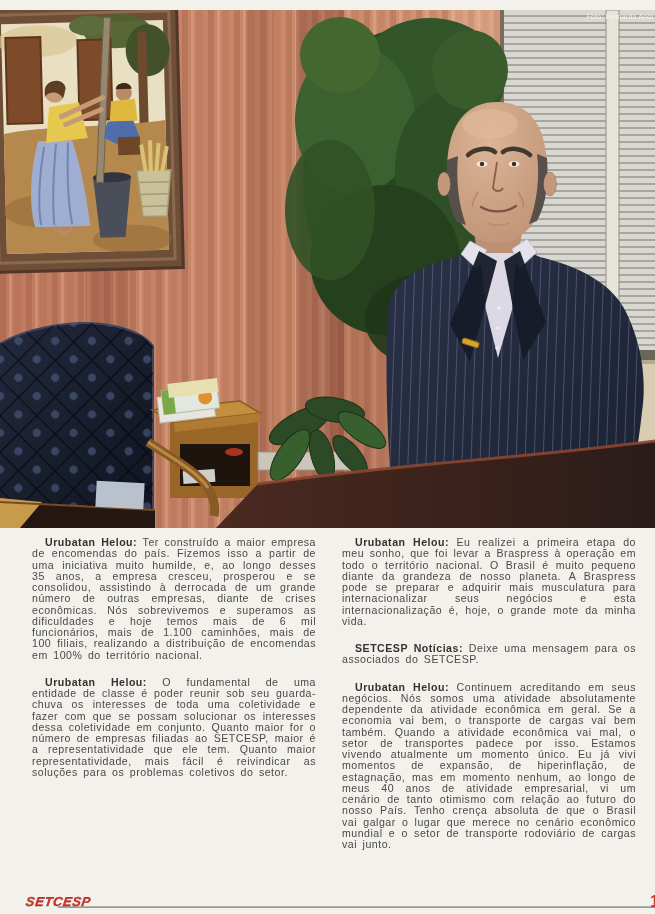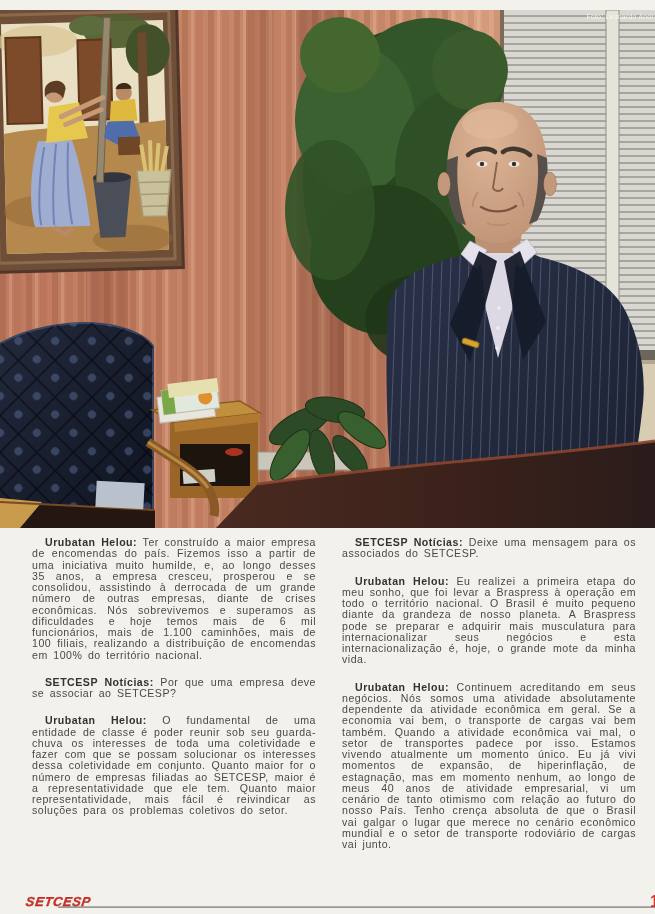--- a/index.html
+++ b/index.html
@@ -246,26 +246,25 @@
         <path d="M216 518 L258 474 C330 464 392 458 432 454 C522 446 600 438 655 431 L655 518 Z" fill="url(#sofaG)"></path>
         <path d="M258 474 C330 464 392 458 432 454 C522 446 600 438 655 431" fill="none" stroke="#8a4630" stroke-width="3" opacity=".9"></path>
       </g>
     </svg>
     <div class="credit">Foto: Leonardo Andr</div>
   </div>
 
   <div class="cols">
     <div class="col col-left">
       <p><b>Urubatan Helou:</b><span> Ter construído a maior empresa de encomendas do país. Fizemos isso a partir de uma iniciativa muito humilde, e, ao longo desses 35 anos, a empresa cresceu, prosperou e se consolidou, assistindo à derrocada de um grande número de outras empresas, diante de crises econômicas. Nós sobrevivemos e superamos as dificuldades e hoje temos mais de 6 mil funcionários, mais de 1.100 caminhões, mais de 100 filiais, realizando a distribuição de encomendas em 100% do território nacional.</span></p>
-      <p><b>SETCESP Notícias:</b><span> Por que uma empresa deve se associar ao SETCESP?</span></p>
       <p><b>Urubatan Helou:</b><span> O fundamental de uma entidade de classe é poder reunir sob seu guarda-chuva os interesses de toda uma coletividade e fazer com que se possam solucionar os interesses dessa coletividade em conjunto. Quanto maior for o número de empresas filiadas ao SETCESP, maior é a representatividade que ele tem. Quanto maior representatividade, mais fácil é reivindicar as soluções para os problemas coletivos do setor.</span></p>
     </div>
     <div class="col col-right">
+      <p><b>Urubatan Helou:</b><span> Eu realizei a primeira etapa do meu sonho, que foi levar a Braspress à operação em todo o território nacional. O Brasil é muito pequeno diante da grandeza de nosso planeta. A Braspress pode se preparar e adquirir mais musculatura para internacionalizar seus negócios e esta internacionalização é, hoje, o grande mote da minha vida.</span></p>
       <p><b>SETCESP Notícias:</b><span> Deixe uma mensagem para os associados do SETCESP.</span></p>
-      <p><b>Urubatan Helou:</b><span> Eu realizei a primeira etapa do meu sonho, que foi levar a Braspress à operação em todo o território nacional. O Brasil é muito pequeno diante da grandeza de nosso planeta. A Braspress pode se preparar e adquirir mais musculatura para internacionalizar seus negócios e esta internacionalização é, hoje, o grande mote da minha vida.</span></p>
       <p><b>Urubatan Helou:</b><span> Continuem acreditando em seus negócios. Nós somos uma atividade absolutamente dependente da atividade econômica em geral. Se a economia vai bem, o transporte de cargas vai bem também. Quando a atividade econômica vai mal, o setor de transportes padece por isso. Estamos vivendo atualmente um momento único. Eu já vivi momentos de expansão, de hiperinflação, de estagnação, mas em momento nenhum, ao longo de meus 40 anos de atividade empresarial, vi um cenário de tanto otimismo com relação ao futuro do nosso País. Tenho crença absoluta de que o Brasil vai galgar o lugar que merece no cenário econômico mundial e o setor de transporte rodoviário de cargas vai junto.</span></p>
     </div>
   </div>
 
   <div class="rule"></div>
   <div class="logo">SETCESP</div>
   <div class="pagenum">1</div>
 
 </div>
 

